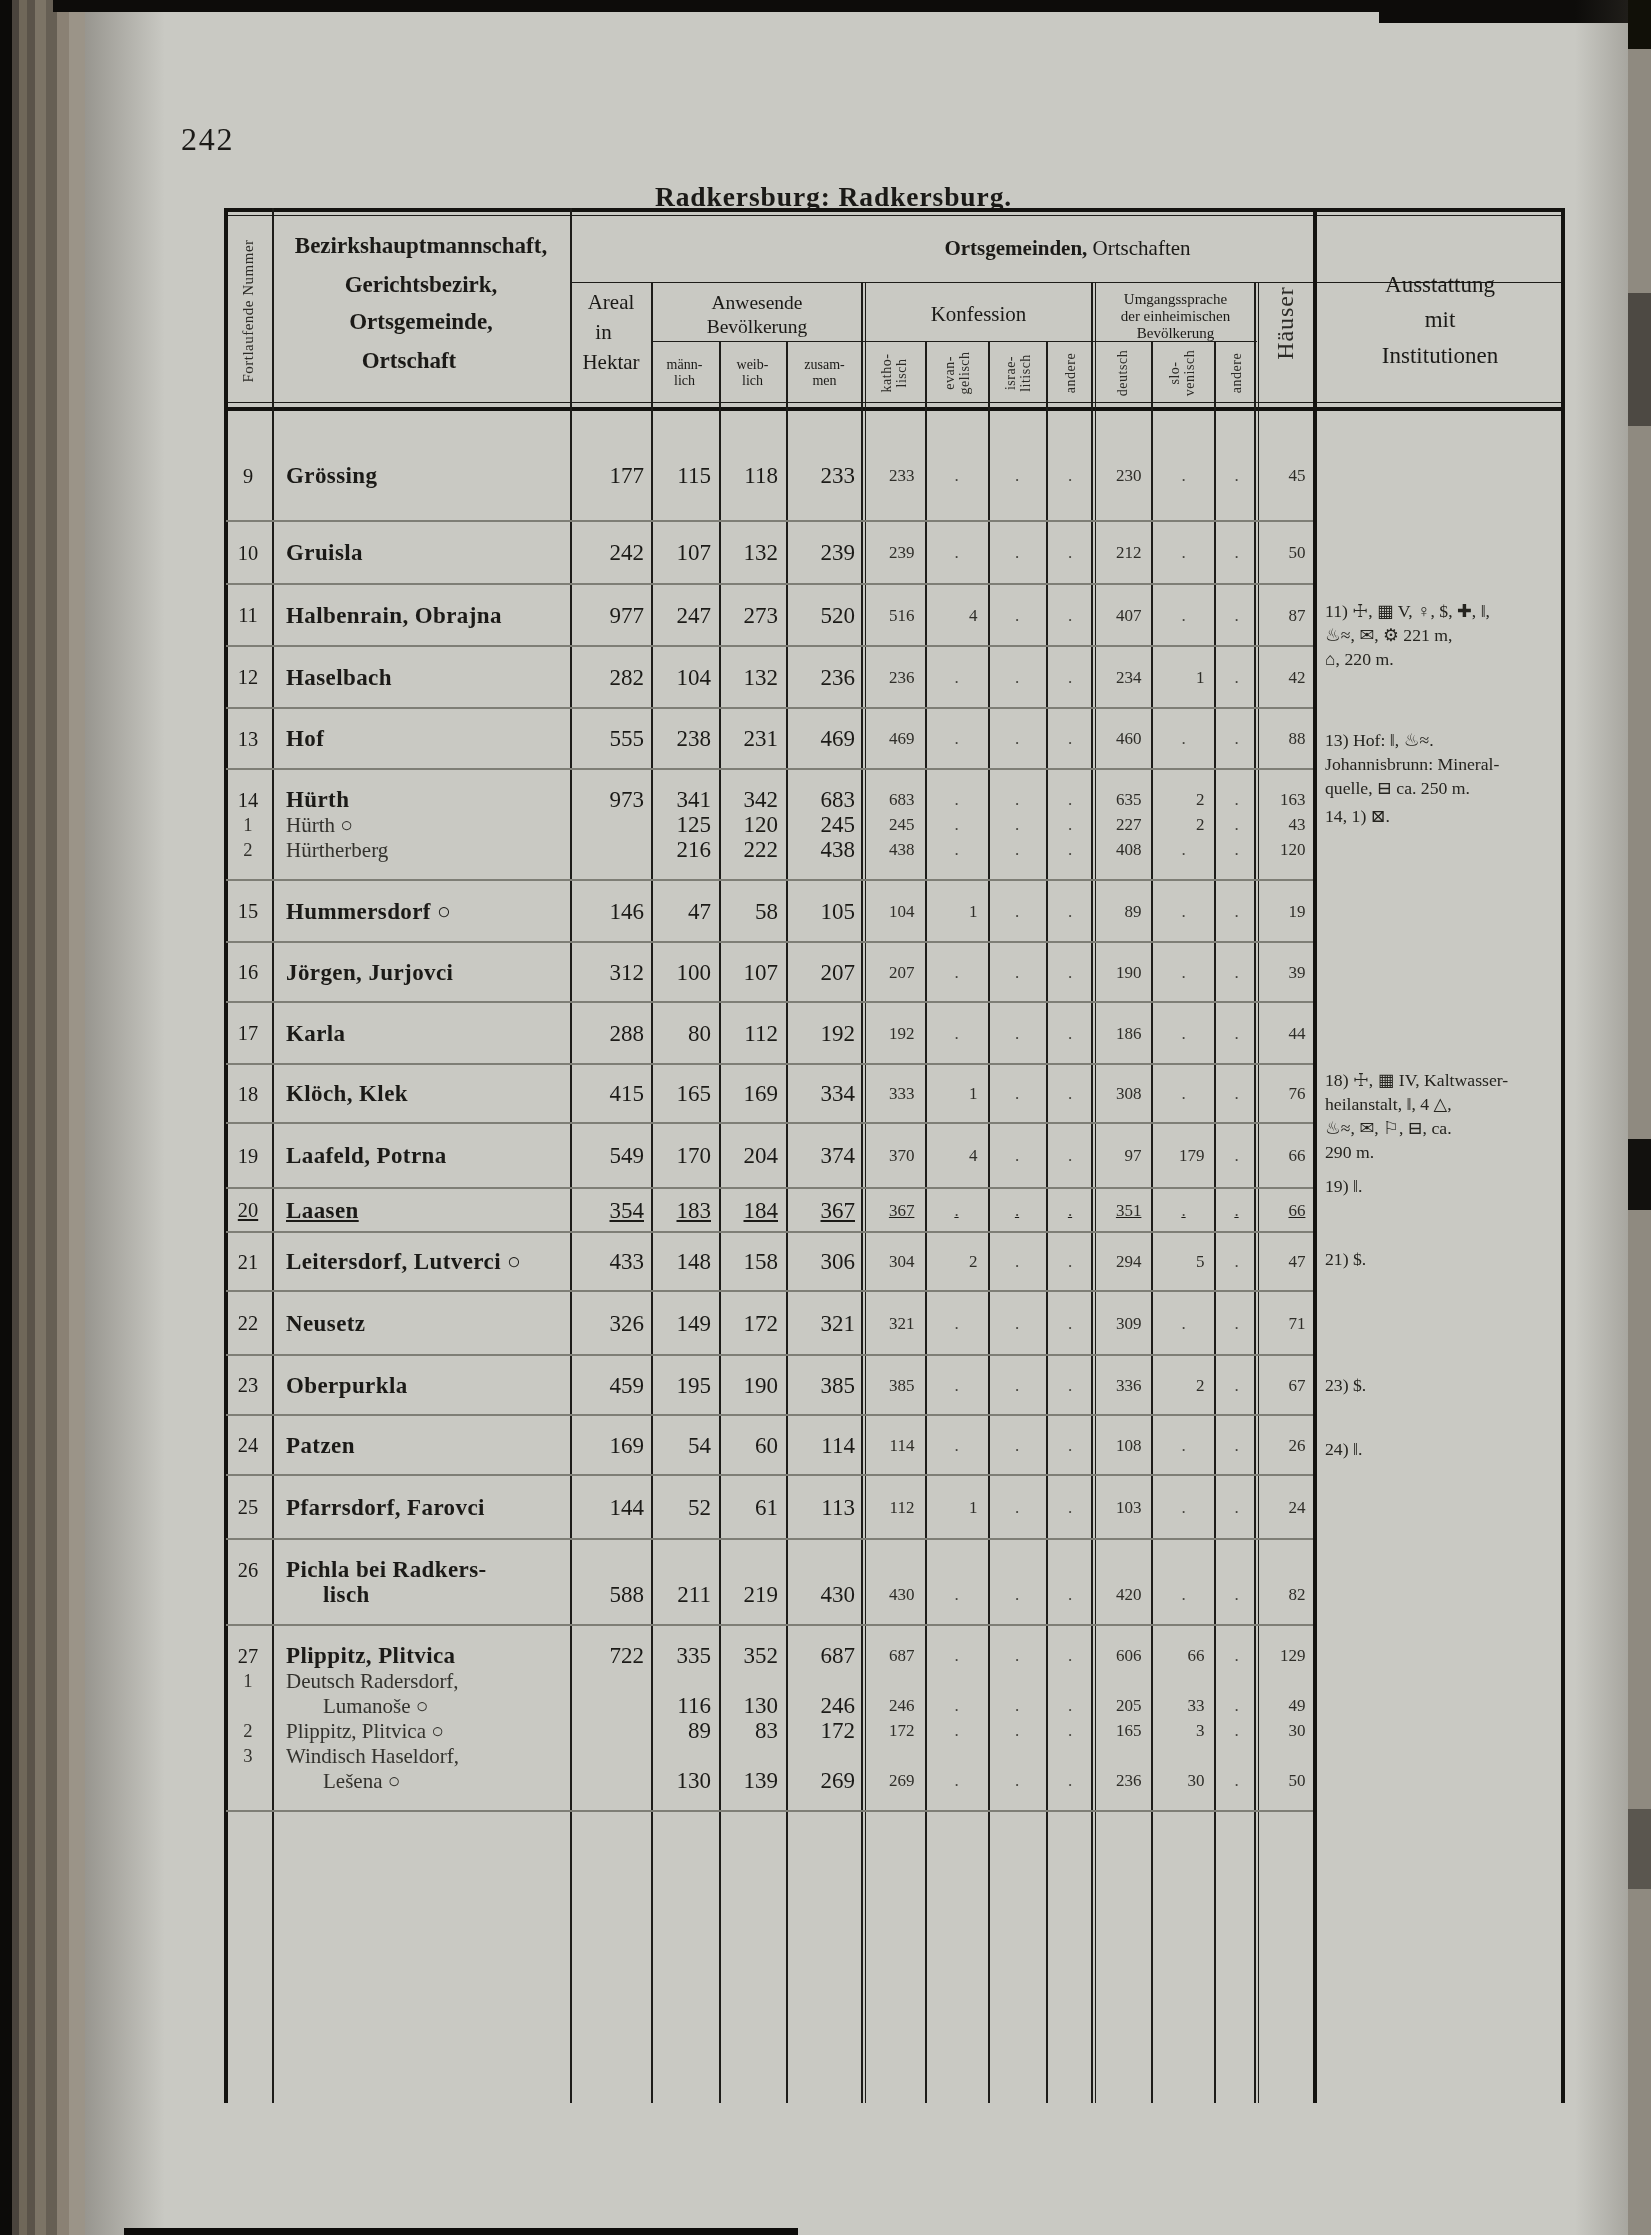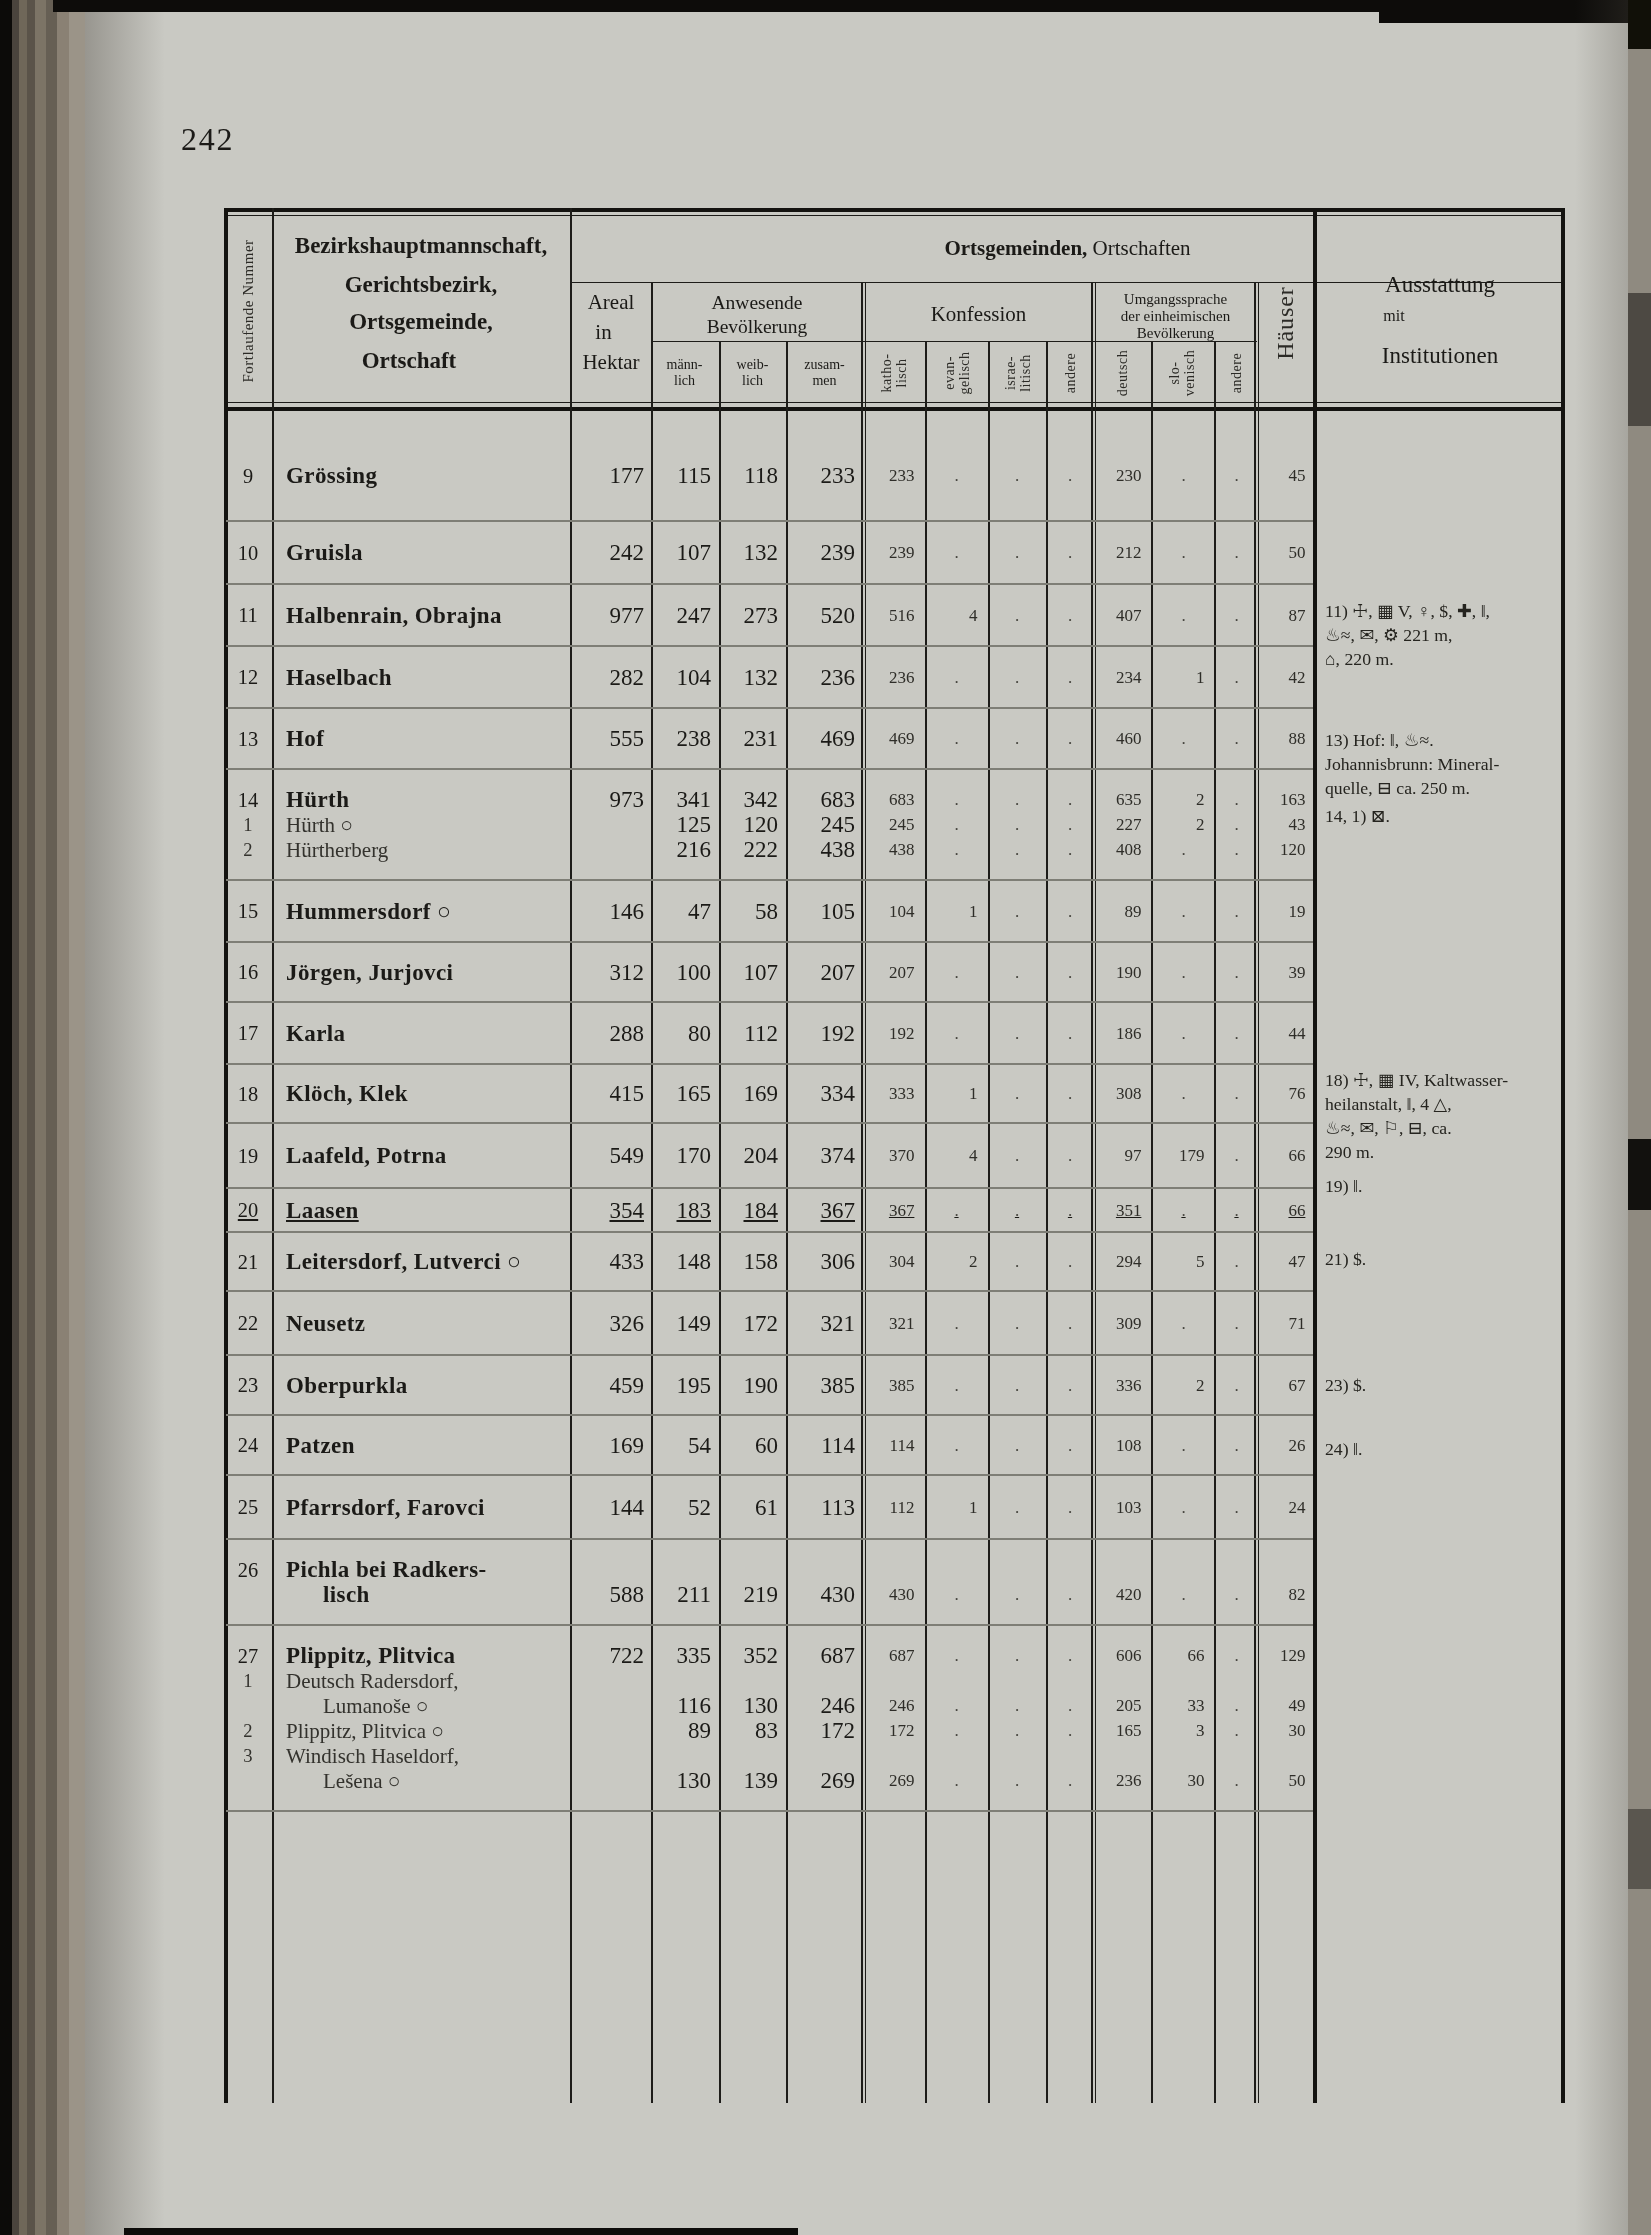--- a/index.html
+++ b/index.html
@@ -63,20 +63,21 @@
   <div class="edge-top-right"></div>
   <div class="edge-right"></div>
   <div class="er-seg" style="top:0;height:49px;background:#111008"></div>
   <div class="er-seg" style="top:293px;height:133px;background:#4d4943"></div>
   <div class="er-seg" style="top:1139px;height:71px;background:#12110e"></div>
   <div class="er-seg" style="top:1809px;height:80px;background:#5a564f"></div>
   <div class="paper-grad"></div>
   <div class="edge-bottom"></div>
 
   <div class="pageno">242</div>
+  <div class="ptitle">Radkersburg: Radkersburg.</div>
 
   <div id="tbl">
     <div id="thead">
 
       <div class="hr heavy" style="left:0;top:0;width:1341px"></div>
       <div class="hr" style="left:0;top:7px;width:1341px"></div>
 
       <div class="hr" style="left:346px;top:74px;width:995px"></div>
 
       <div class="hr" style="left:427px;top:133px;width:212px"></div>
@@ -132,21 +133,21 @@
       <div class="vlabel" style="left:846px;top:165px">andere</div>
       <div class="hlabel" style="left:870px;top:83px;width:163px;font-size:15px">Umgangssprache</div>
       <div class="hlabel" style="left:870px;top:100px;width:163px;font-size:15px">der einheimischen</div>
       <div class="hlabel" style="left:870px;top:117px;width:163px;font-size:15px">Bevölkerung</div>
       <div class="vlabel" style="left:898px;top:165px">deutsch</div>
       <div class="vlabel" style="left:958px;top:165px">slo-
 venisch</div>
       <div class="vlabel" style="left:1012px;top:165px">andere</div>
       <div class="vlabel" style="left:1061px;top:115px;font-size:24px;letter-spacing:0.9px">Häuser</div>
       <div class="hlabel" style="left:1091px;top:64px;width:250px;font-size:23px">Ausstattung</div>
-      <div class="hlabel" style="left:1045px;top:99px;width:250px;font-size:16px">mit</div>
+      <div class="hlabel" style="left:1091px;top:99px;width:250px;font-size:23px">mit</div>
       <div class="hlabel" style="left:1091px;top:135px;width:250px;font-size:23px">Institutionen</div>
     </div>
 
     <div id="tbody">
 
       <div class="vr heavy" style="left:0;top:0;height:1692px"></div>
       <div class="vr" style="left:48px;top:0;height:1692px"></div>
       <div class="vr" style="left:346px;top:0;height:1692px"></div>
       <div class="vr" style="left:427px;top:0;height:1692px"></div>
       <div class="vr" style="left:495px;top:0;height:1692px"></div>

